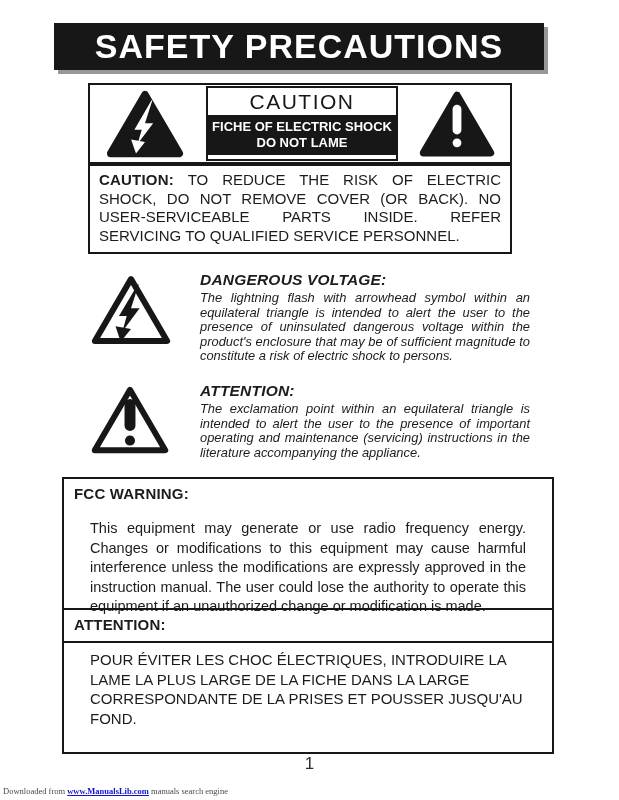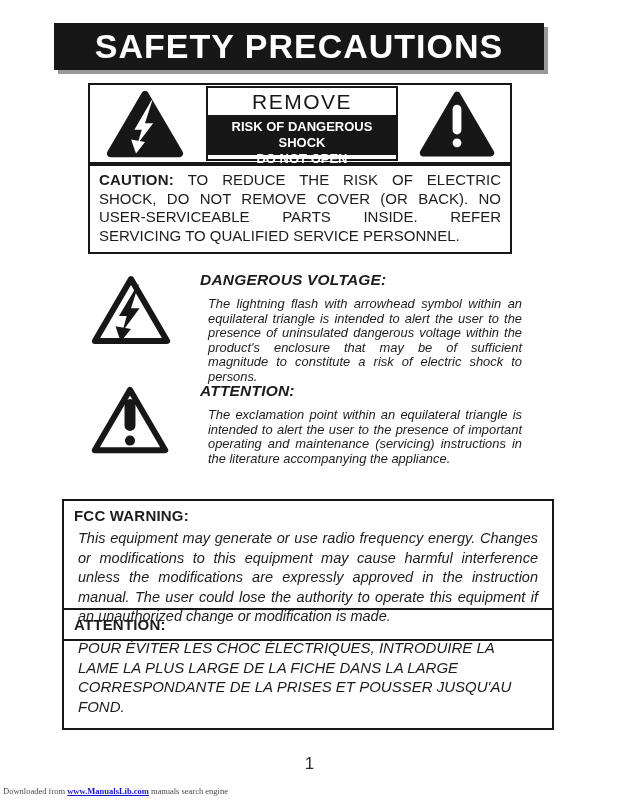--- a/index.html
+++ b/index.html
@@ -47,31 +47,31 @@
   .icon-section{display:flex;}
   .dv-section{left:88px;top:270px;width:442px;}
   .att-section{left:88px;top:381px;width:442px;}
   .icon-col{flex:0 0 112px;}
   .icon-col svg{display:block;margin:2px 0 0 0;}
   .text-col{flex:1;font-style:italic;}
   .sec-heading{
     margin:1px 0 2px;font-size:15.5px;font-weight:700;letter-spacing:0.2px;
   }
   .sec-body{
-    margin:8px;font-size:12.9px;line-height:14.5px;text-align:justify;
+    margin:0;font-size:12.9px;line-height:14.5px;text-align:justify;
   }
 
   
   .wide-box{
     left:62px;width:492px;border:2px solid #171717;padding:5px 10px 8px;
   }
-  .fcc-box{top:499px;}
+  .fcc-box{top:477px;}
   .fr-box{top:608px;}
   .box-heading{margin:0;font-size:15px;font-weight:700;line-height:19px;letter-spacing:0.2px;}
-  .box-body{margin:4px;font-size:14.5px;line-height:19.5px;text-align:justify;font-style:italic;}
+  .box-body{margin:16px;font-size:14.5px;line-height:19.5px;text-align:justify;}
   .fr-box .box-body{font-size:15px;line-height:19.5px;text-align:left;}
 
   
   .page-number{left:0;top:754px;width:619px;text-align:center;font-size:17px;color:#2e2e2e;}
   .watermark{
     left:3px;top:786px;font-family:"Liberation Serif",serif;font-size:8.5px;
     color:#4a4a4a;white-space:nowrap;
   }
   .watermark a{color:#1212cd;font-weight:700;text-decoration:underline;cursor:pointer;}
 </style>
@@ -81,24 +81,24 @@
 <div class="abs title-bar">SAFETY PRECAUTIONS</div>
 
 <div class="abs shock-panel">
   <svg class="tri" width="84" height="72" viewBox="0 0 100 88">
     <path d="M50 8 L92 80 L8 80 Z" fill="#171717" stroke="#171717" stroke-width="9" stroke-linejoin="round"></path>
     <polygon points="58,15 37,51 46,51 41,68 60,43 50,43 59,15" fill="#ffffff"></polygon>
     <polygon points="39,80 50,66 33,63" fill="#ffffff"></polygon>
   </svg>
 
   <div class="caution-label">
-    <div class="caution-word">REMOVE</div>
+    <div class="caution-word">CAUTION</div>
     <div class="risk-black">
-      <div>RISK OF DANGEROUS SHOCK</div>
-      <div>DO NOT OPEN</div>
+      <div>FICHE OF ELECTRIC SHOCK</div>
+      <div>DO NOT LAME</div>
     </div>
   </div>
 
   <svg class="tri" width="80" height="72" viewBox="0 0 100 88">
     <path d="M50 8 L92 80 L8 80 Z" fill="#171717" stroke="#171717" stroke-width="9" stroke-linejoin="round"></path>
     <rect x="44.5" y="20" width="11" height="37" rx="5.5" fill="#ffffff"></rect>
     <circle cx="50" cy="67.5" r="5.5" fill="#ffffff"></circle>
   </svg>
 </div>
 

